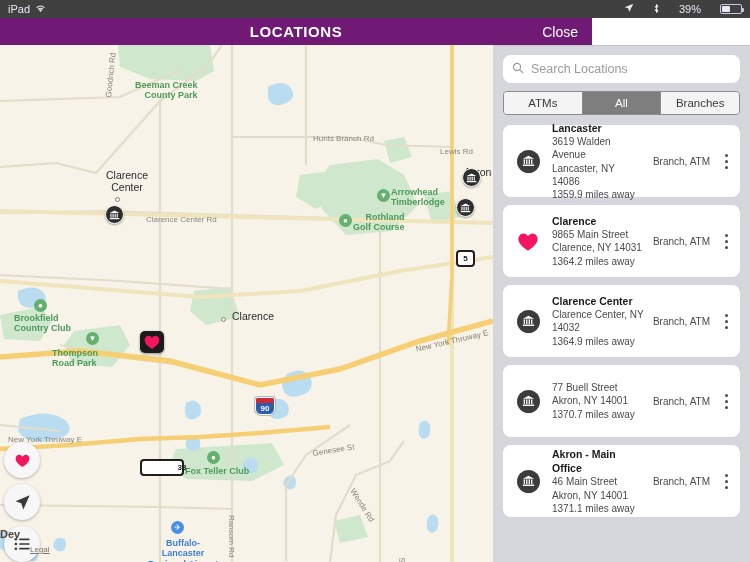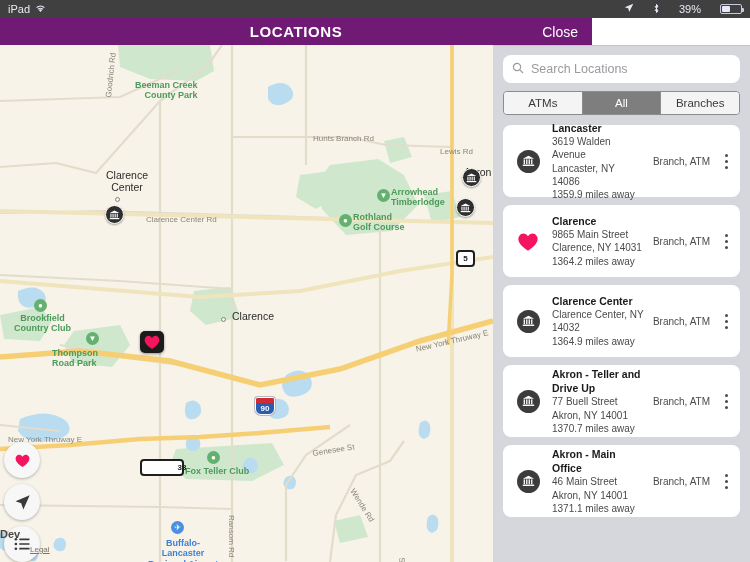--- a/index.html
+++ b/index.html
@@ -326,25 +326,25 @@
     <div class="place-dot" style="left:115px; top:152px;"></div>
 
     <div class="map-label place" style="left:464px; top:121px;">Akron</div>
 
     <div class="map-label road" style="left:146px; top:170px;">Clarence Center Rd</div>
 
     <div class="map-label green" style="left:391px; top:142px;">Arrowhead
 Timberlodge</div>
     <div class="poi" style="left:377px; top:144px;">▼</div>
 
-    <div class="map-label green" style="left:353px; top:167px;">Rothland
+    <div class="map-label green" style="left:353px; top:167px;text-align:right;">Rothland
 Golf Course</div>
     <div class="poi" style="left:339px; top:169px;">●</div>
 
-    <div class="map-label green" style="left:14px; top:268px;text-align:center;">Brookfield
+    <div class="map-label green" style="left:14px; top:268px;">Brookfield
 Country Club</div>
     <div class="poi" style="left:34px; top:254px;">●</div>
 
     <div class="map-label green" style="left:52px; top:303px;">Thompson
 Road Park</div>
     <div class="poi" style="left:86px; top:287px;">▼</div>
 
     <div class="map-label place" style="left:232px; top:265px;">Clarence</div>
     <div class="place-dot" style="left:221px; top:272px;"></div>
 
@@ -536,21 +536,20 @@
                 <path d="M5.5 0.6 L10.3 3 H0.7 Z" fill="#fff"></path>
                 <rect x="1.4" y="3.6" width="1.1" height="4" fill="#fff"></rect>
                 <rect x="3.5" y="3.6" width="1.1" height="4" fill="#fff"></rect>
                 <rect x="5.6" y="3.6" width="1.1" height="4" fill="#fff"></rect>
                 <rect x="7.7" y="3.6" width="1.1" height="4" fill="#fff"></rect>
                 <rect x="0.7" y="8" width="9.6" height="1.2" fill="#fff"></rect>
               </svg>
           </div>
         </div>
         <div class="card-text">
-          <div class="card-title">Akron - Teller and Drive Up</div>
           <div class="card-line">77 Buell Street</div>
           <div class="card-line">Akron, NY 14001</div>
           <div class="card-line">1370.7 miles away</div>
         </div>
         <div class="card-tags">Branch, ATM</div>
         <div class="kebab">
             <i></i>
             <i></i>
             <i></i>
           </div>

